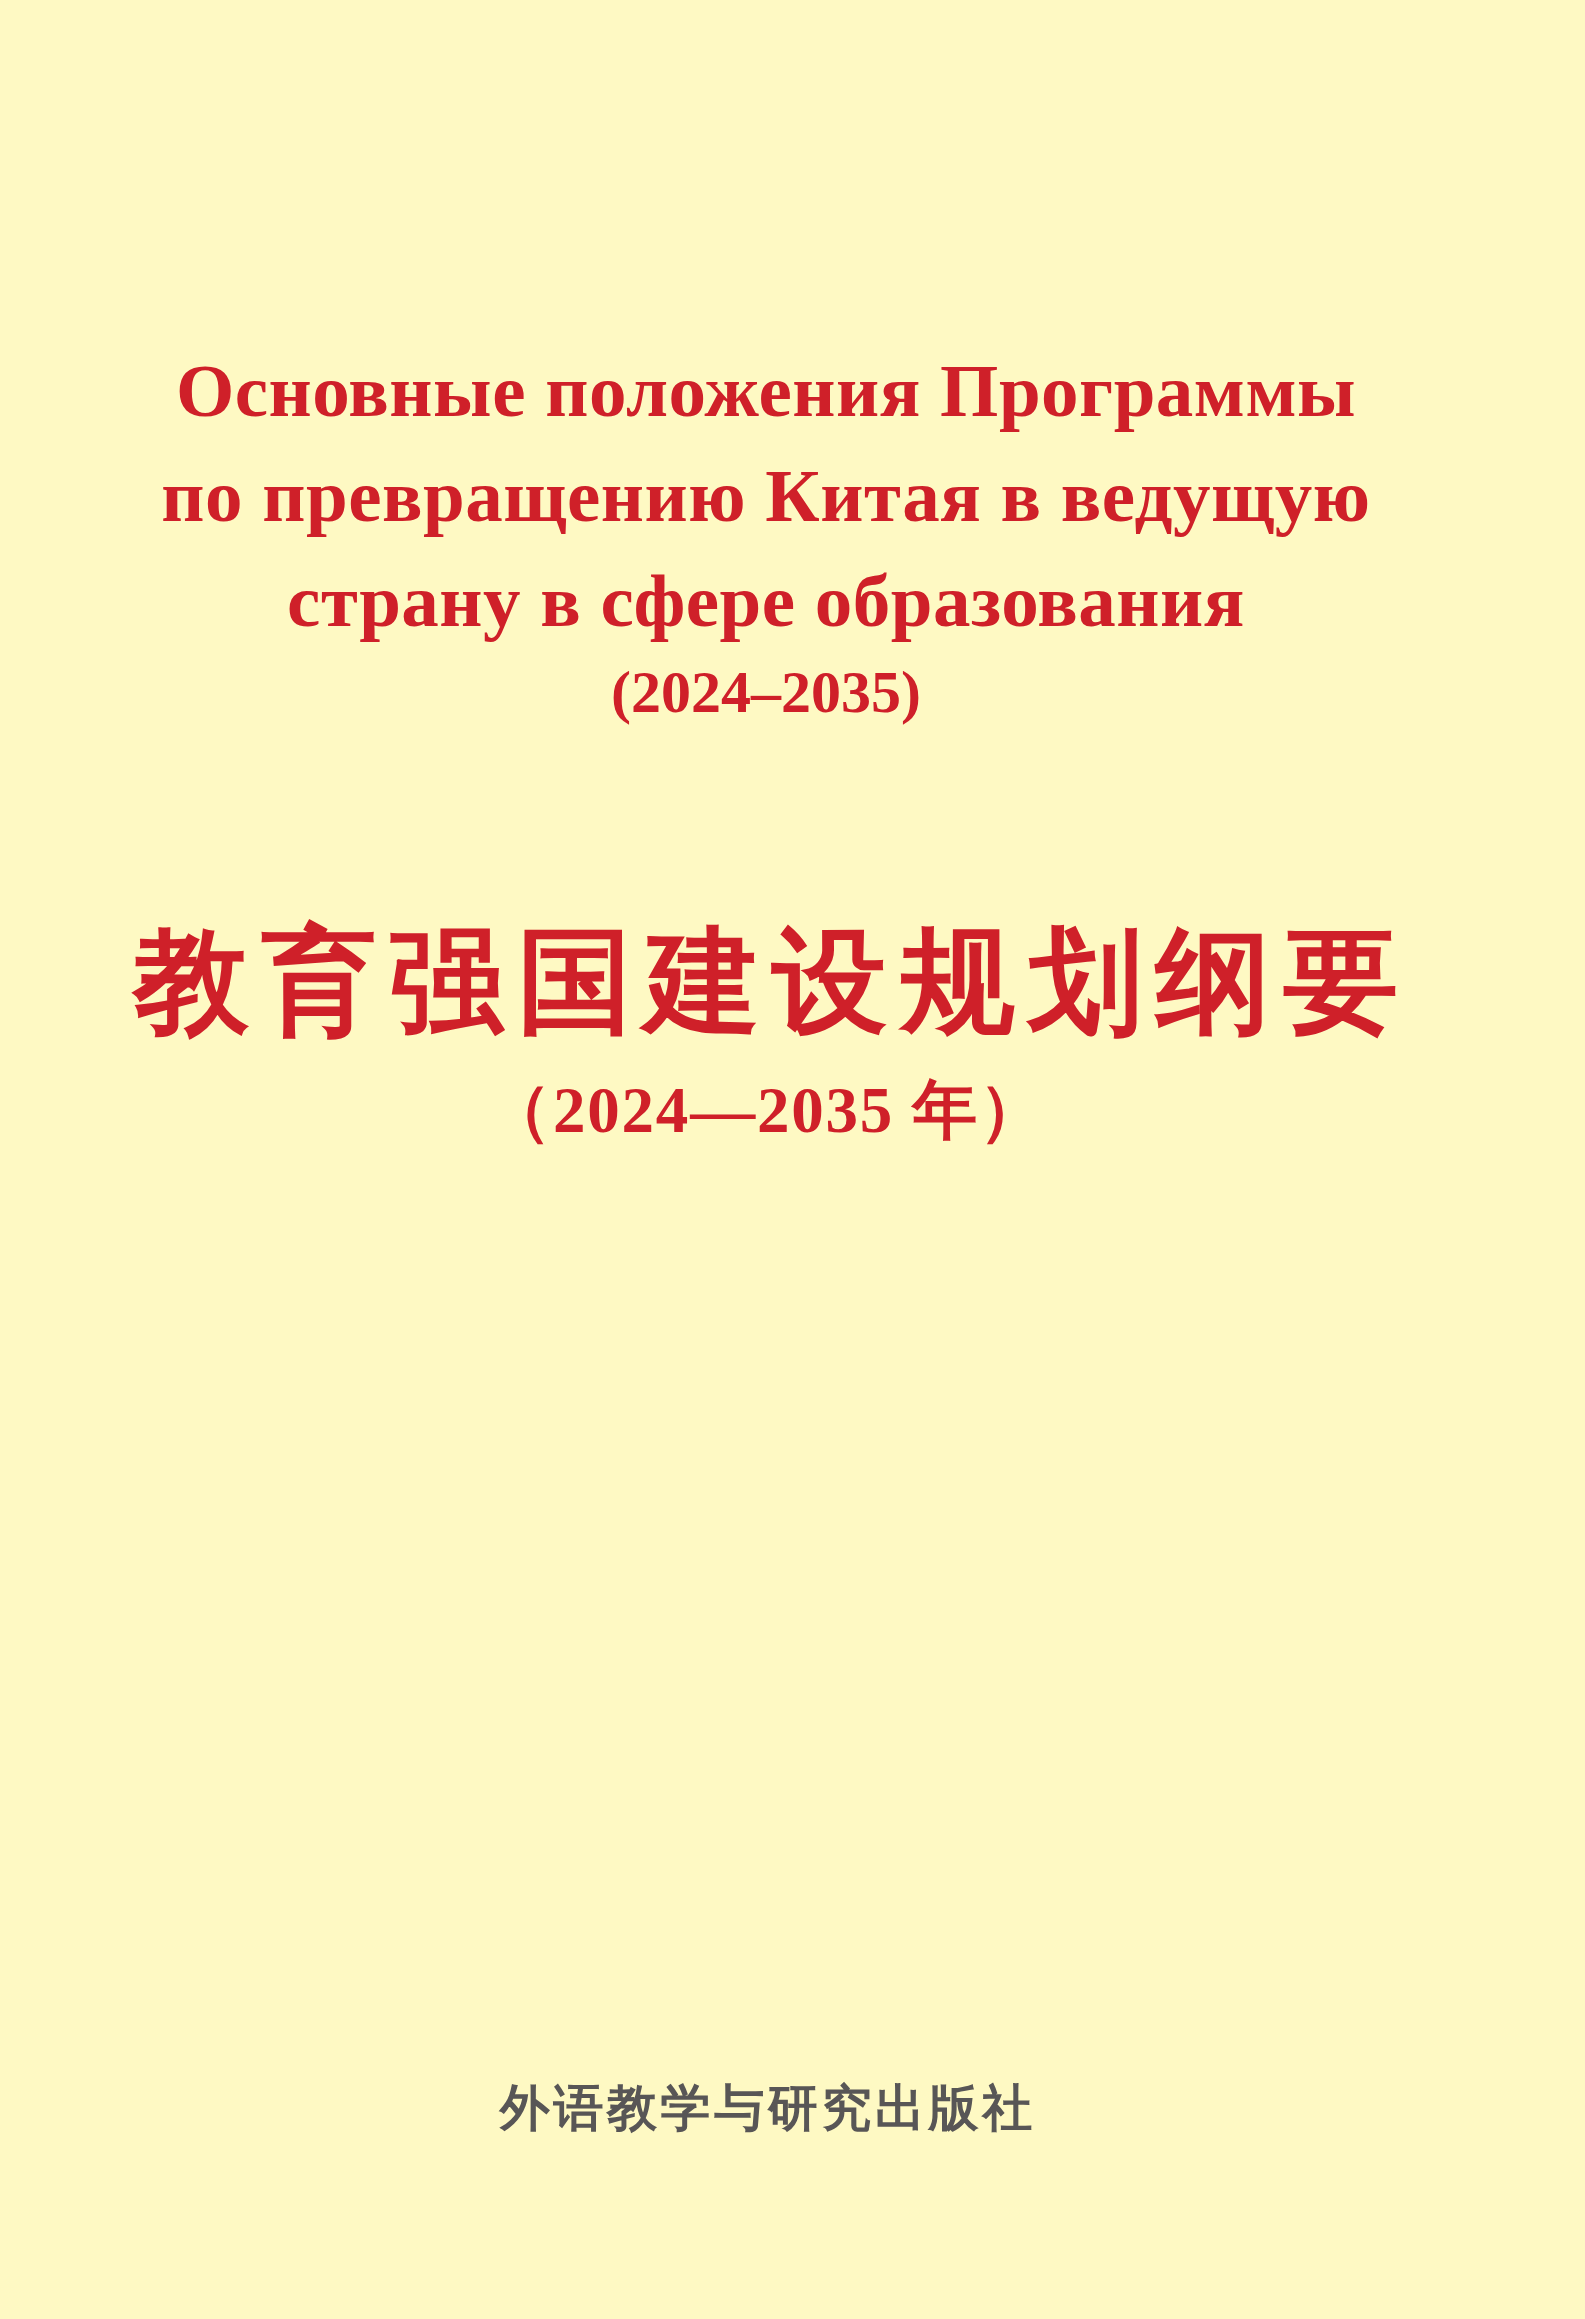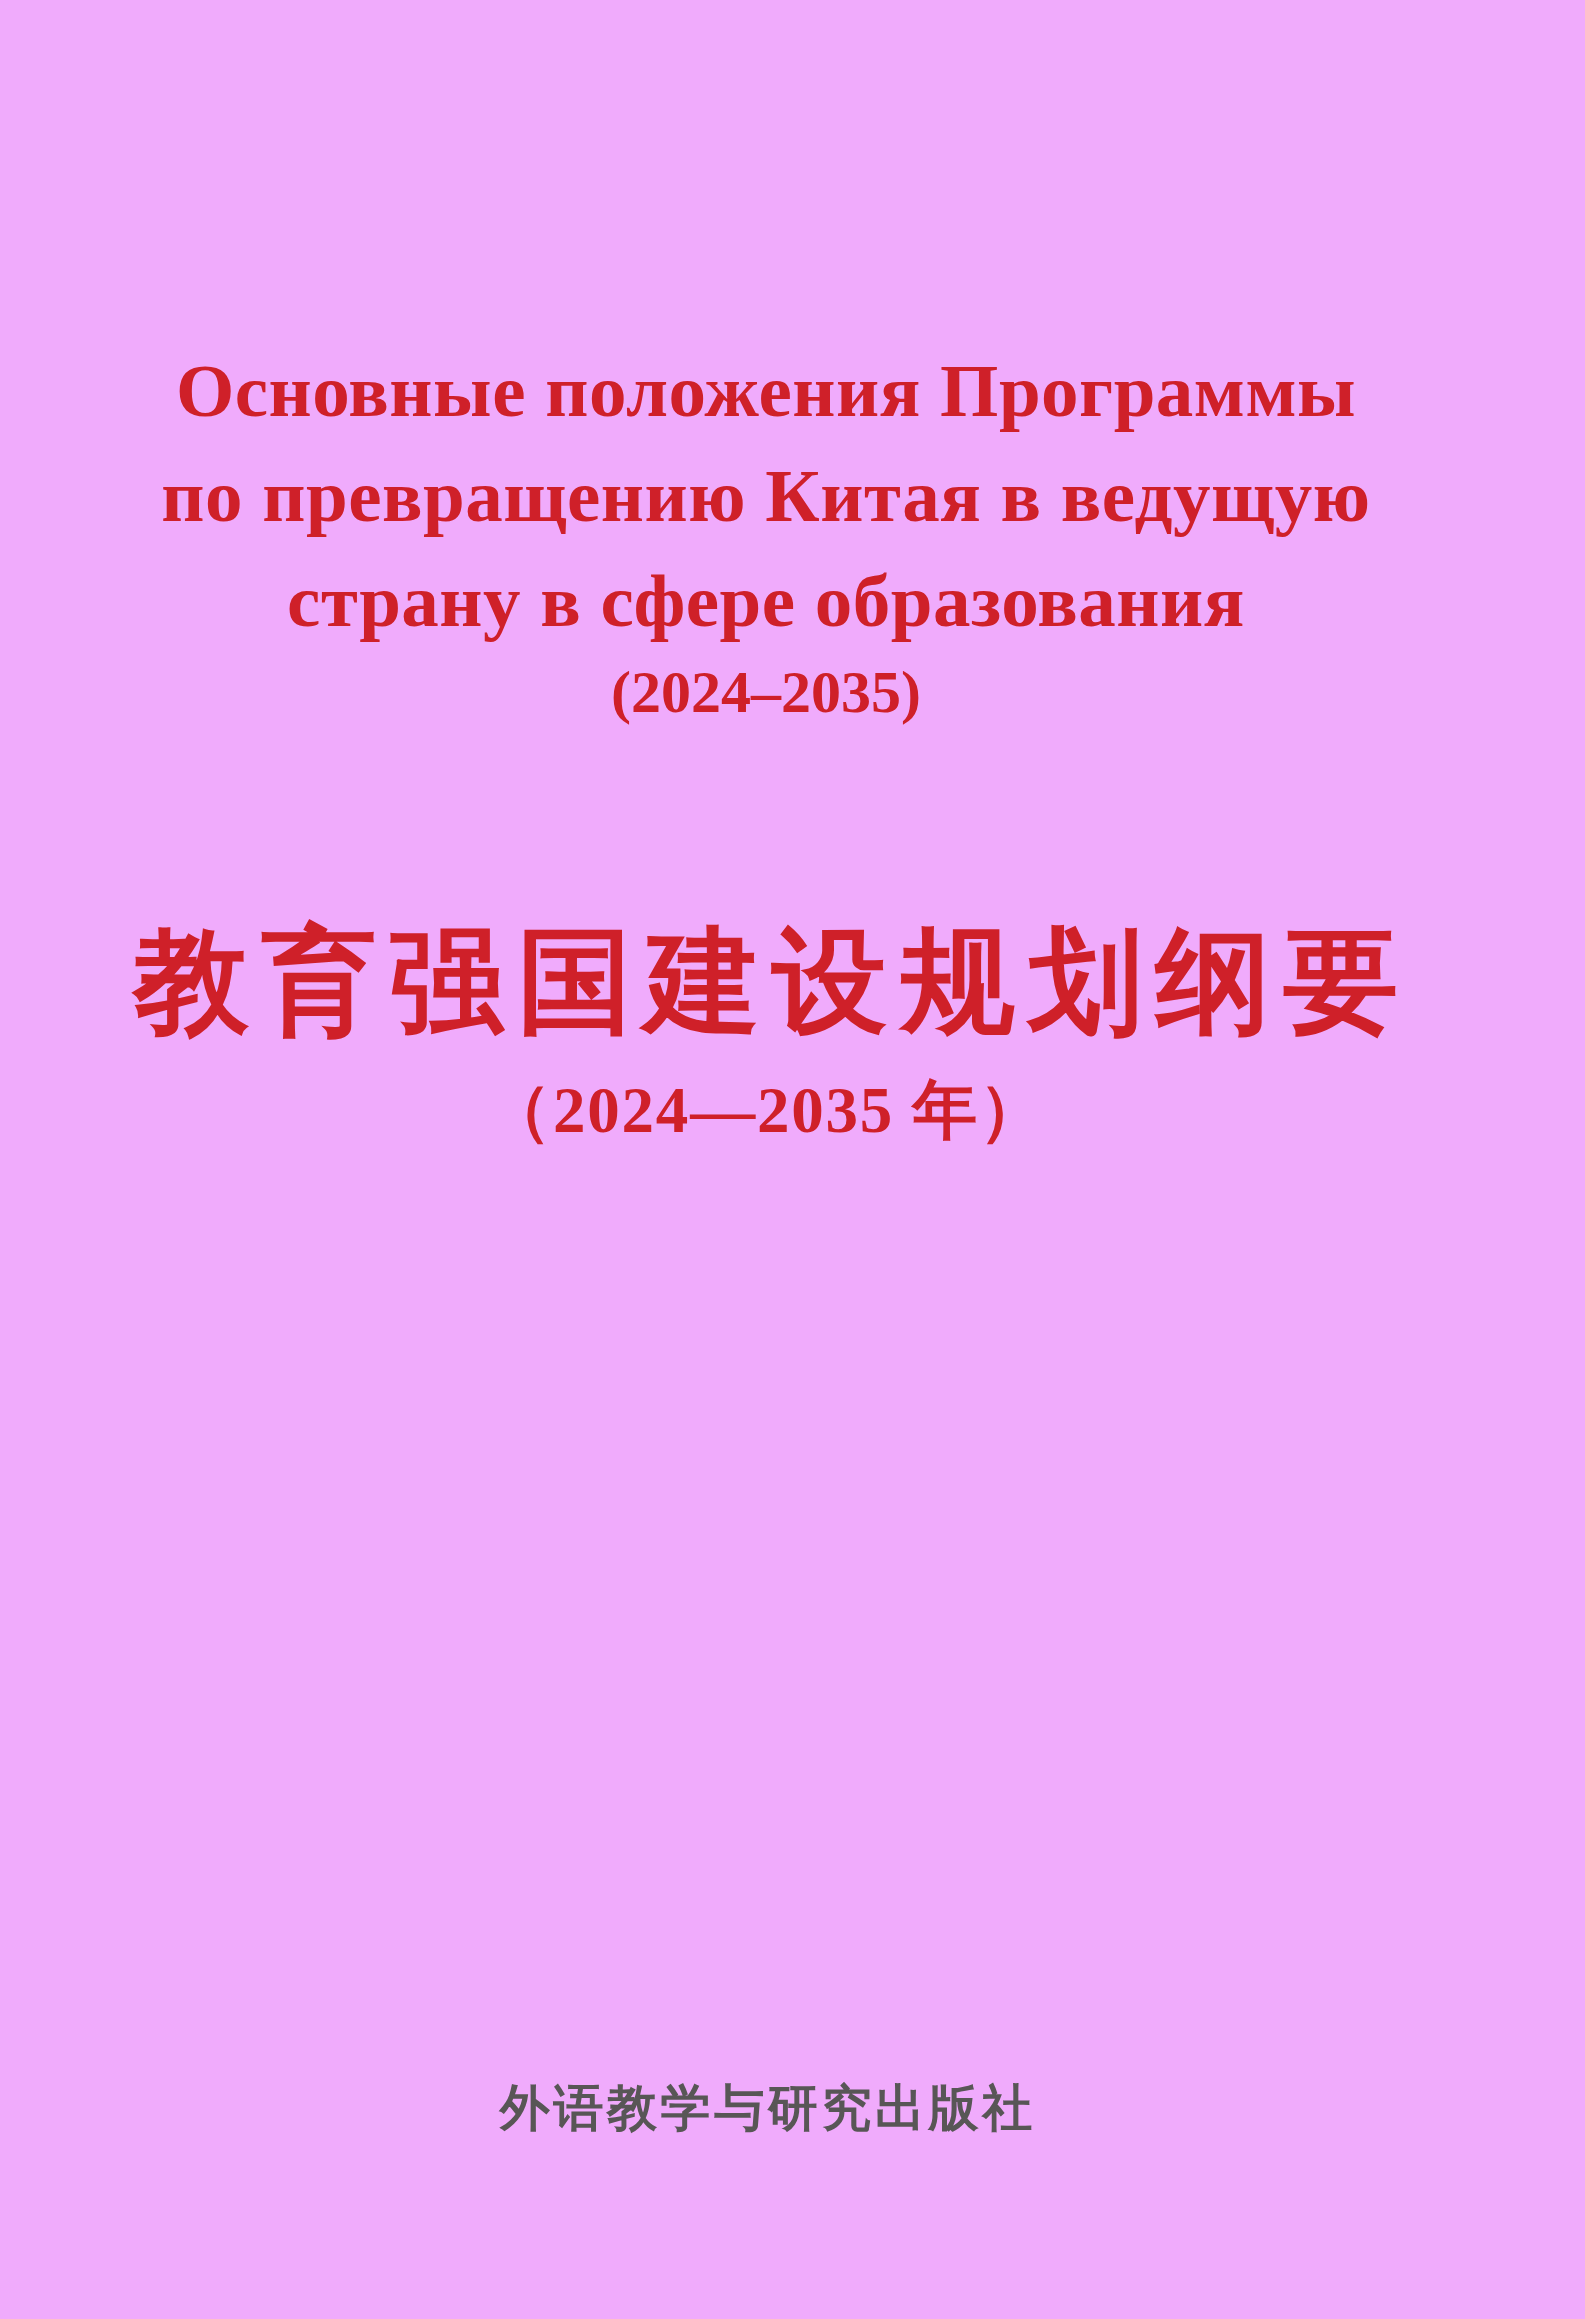--- a/index.html
+++ b/index.html
@@ -10,21 +10,21 @@
   body {
     width: 1586px;
     height: 2319px;
     position: relative;
     overflow: hidden;
     font-family: "Liberation Serif", "DejaVu Serif", serif;
   }
   .page {
     position: absolute;
     inset: 0;
-    background: #f0abfc;
+    background: #fef9c3;
   }
   
   .content {
     position: absolute;
     inset: 0;
     transform: translateX(-27px);
     text-align: center;
   }
   .ru-title {
     position: absolute;

